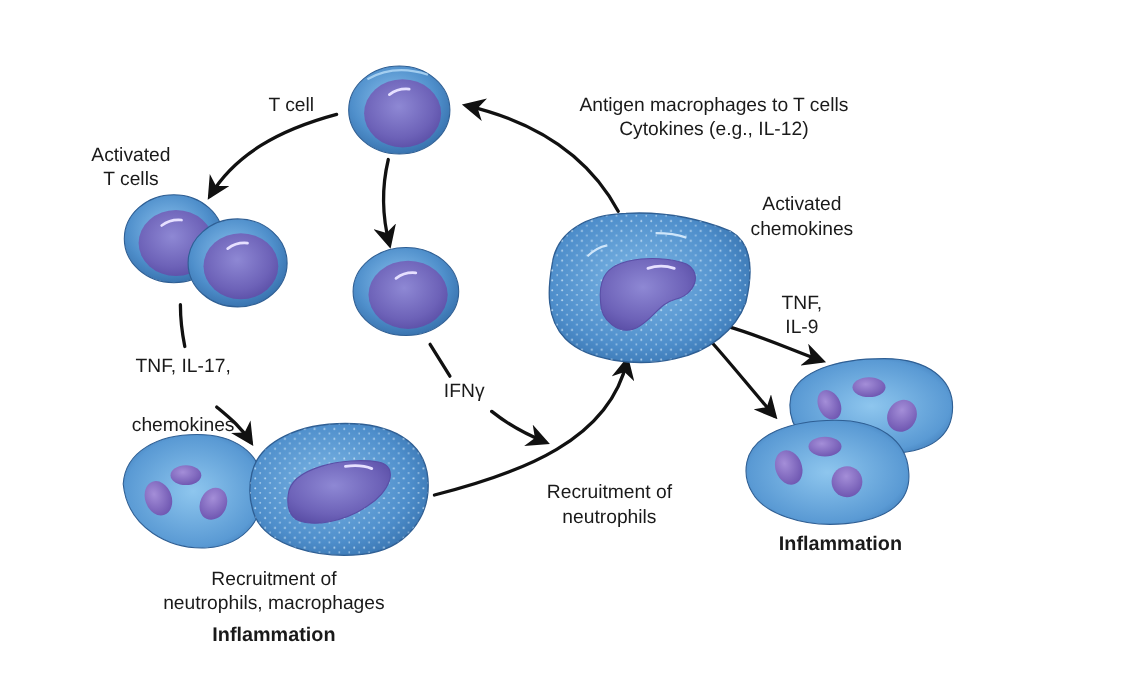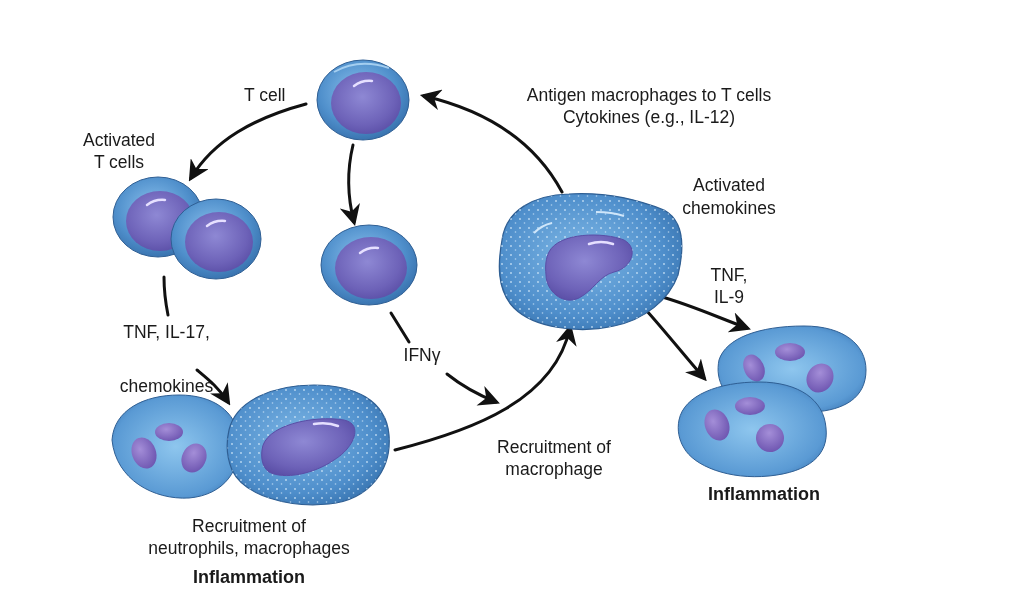--- a/index.html
+++ b/index.html
@@ -134,20 +134,20 @@
 
   <div class="lbl" style="left:690px; top:265px; width:50px;">TNF,</div>
   <div class="lbl" style="left:690px; top:287px; width:50px;">IL-9</div>
 
   <div class="lbl" style="left:80px; top:322px; width:145px;">TNF, IL-17,</div>
   <div class="lbl" style="left:80px; top:344px; width:145px;margin-top:32px;">chemokines</div>
 
   <div class="lbl" style="left:378px; top:345px; width:60px;text-align:center;">IFNγ</div>
 
   <div class="lbl" style="left:460px; top:437px; width:160px;">Recruitment of</div>
-  <div class="lbl" style="left:460px; top:459px; width:160px;">macrophage</div>
+  <div class="lbl" style="left:460px; top:459px; width:160px;">neutrophils</div>
 
   <div class="lbl" style="left:80px; top:516px; width:310px;">Recruitment of</div>
   <div class="lbl" style="left:80px; top:538px; width:310px;">neutrophils, macrophages</div>
 
   <div class="lbl bold" style="left:80px; top:567px; width:310px;">Inflammation</div>
   <div class="lbl bold" style="left:660px; top:484px; width:180px;">Inflammation</div>
 </div>
 
 </body></html>

